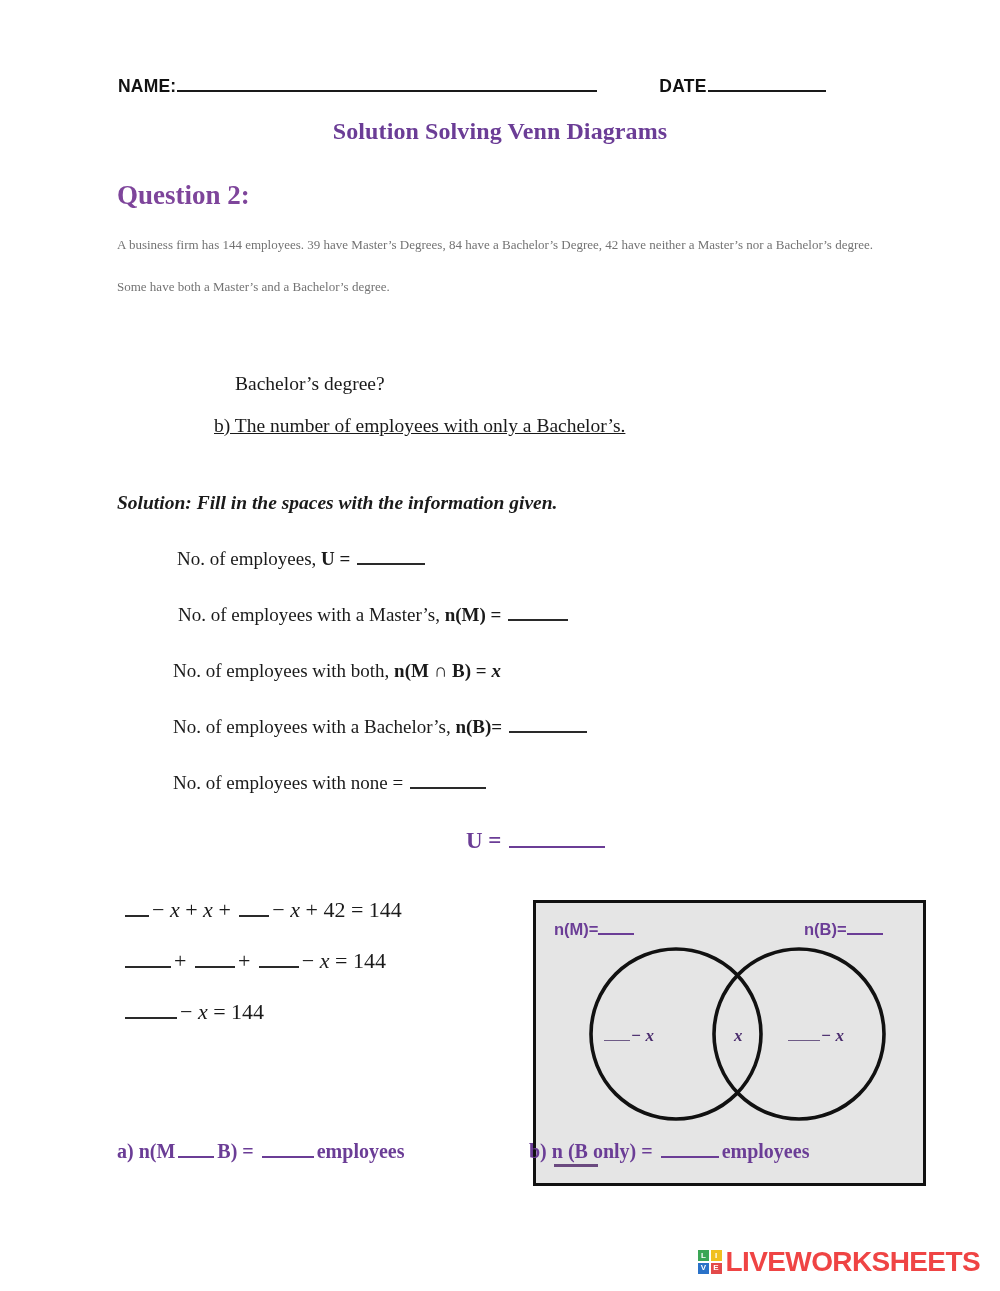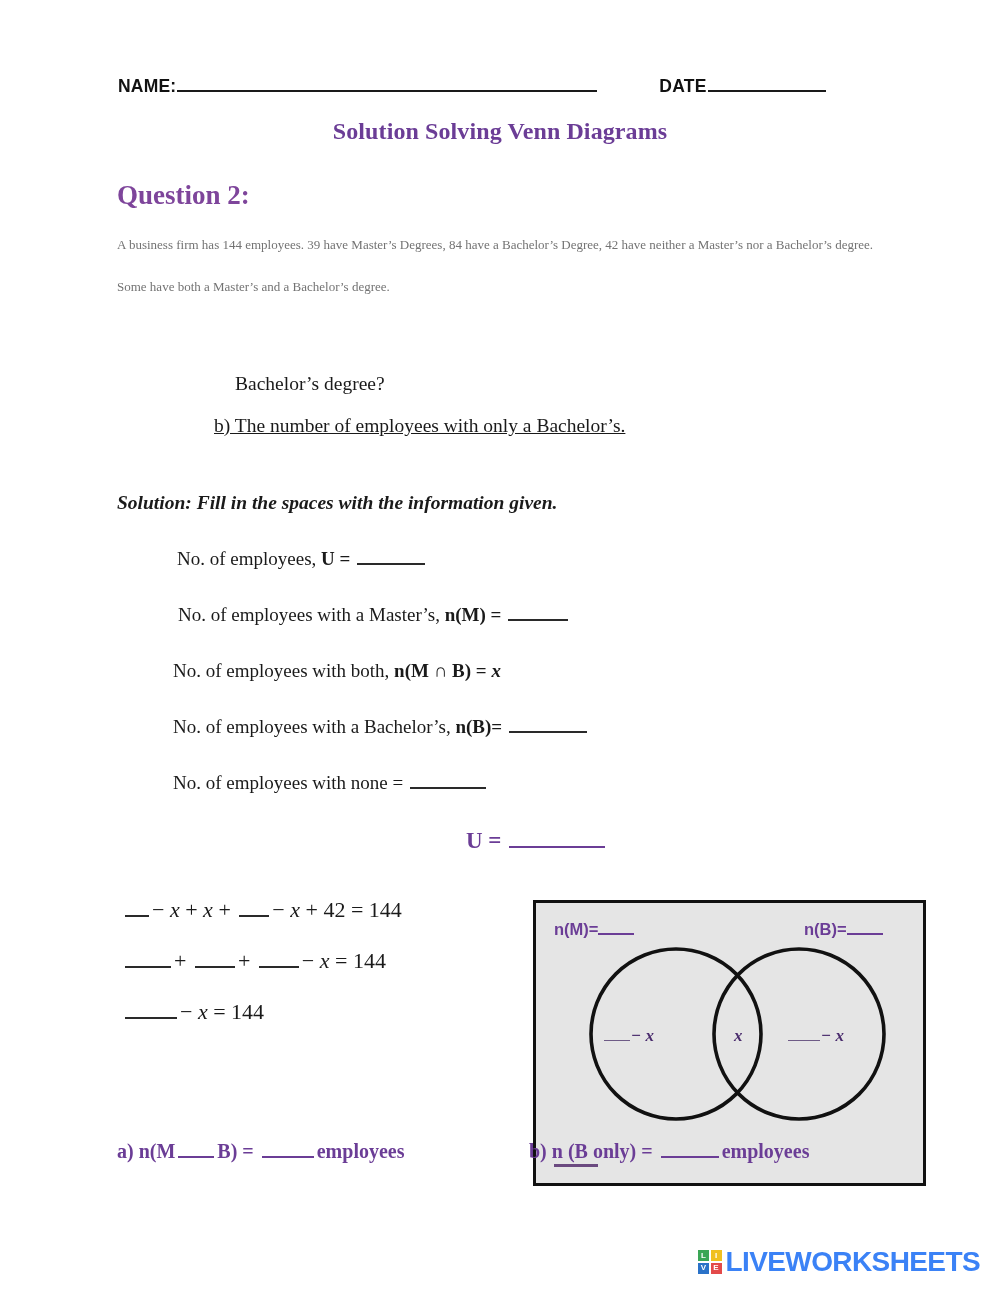--- a/index.html
+++ b/index.html
@@ -377,16 +377,16 @@
     </div>
   </div>
 
   <div class="footer-logo">
     <div class="logo-mark">
       <div class="logo-cell" style="background: rgb(58, 166, 85);">L</div>
       <div class="logo-cell" style="background: rgb(240, 192, 32);">I</div>
       <div class="logo-cell" style="background: rgb(42, 114, 200);">V</div>
       <div class="logo-cell" style="background: rgb(227, 74, 74);">E</div>
     </div>
-    <div class="logo-word" style="color: #3b82f6;">LIVEWORKSHEETS</div>
+    <div class="logo-word" style="color: #ef4444;">LIVEWORKSHEETS</div>
   </div>
 
 </div>
 
 </body></html>

